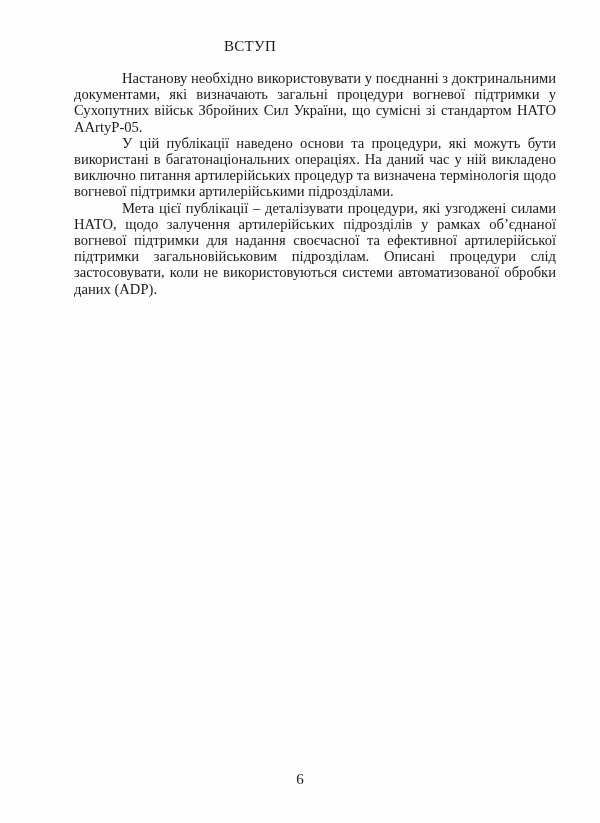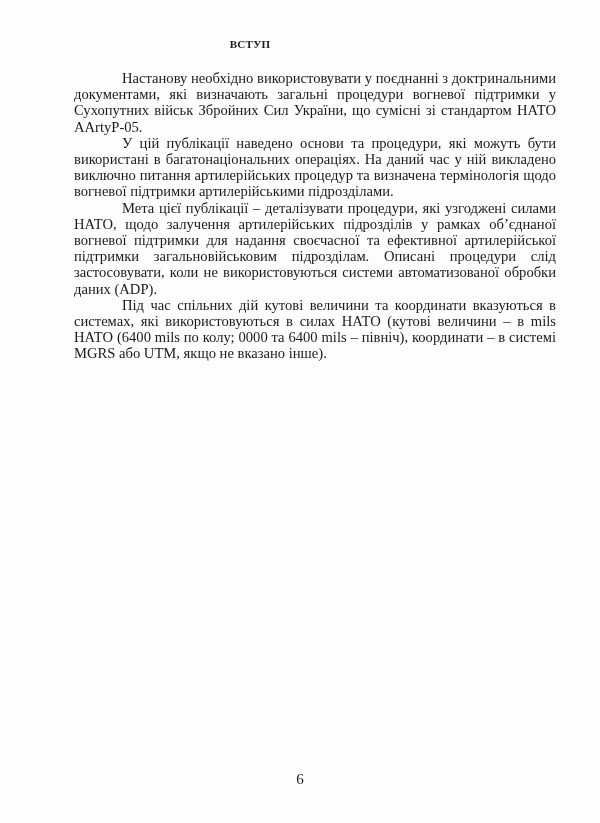--- a/index.html
+++ b/index.html
@@ -21,22 +21,22 @@
       width: 600px;
       height: 823px;
       background: #fdfdfd;
     }
     .title {
       position: absolute;
       top: 38px;
       left: 0;
       width: 500px;
       text-align: center;
-      font-weight: bold;
-      font-size: 11px;
+      font-weight: normal;
+      font-size: 15px;
       letter-spacing: 0.3px;
     }
     .body-text {
       position: absolute;
       top: 70px;
       left: 74px;
       width: 482px;
       font-size: 14.6px;
       line-height: 16.2px;
     }
@@ -60,17 +60,16 @@
 </head>
 <body>
 
 <div class="page">
   <div class="title">ВСТУП</div>
 
   <div class="body-text">
     <p class="para last-left">Настанову необхідно використовувати у поєднанні з доктринальними документами, які визначають загальні процедури вогневої підтримки у Сухопутних військ Збройних Сил України, що сумісні зі стандартом НАТО AArtyP-05.</p>
     <p class="para last-left">У цій публікації наведено основи та процедури, які можуть бути використані в багатонаціональних операціях. На даний час у ній викладено виключно питання артилерійських процедур та визначена термінологія щодо вогневої підтримки артилерійськими підрозділами.</p>
     <p class="para last-left">Мета цієї публікації – деталізувати процедури, які узгоджені силами НАТО, щодо залучення артилерійських підрозділів у рамках об’єднаної вогневої підтримки для надання своєчасної та ефективної артилерійської підтримки загальновійськовим підрозділам. Описані процедури слід застосовувати, коли не використовуються системи автоматизованої обробки даних (ADP).</p>
-    <p class="para last-left">Під час спільних дій кутові величини та координати вказуються в системах, які використовуються в силах НАТО (кутові величини – в mils НАТО (6400 mils по колу; 0000 та 6400 mils – північ), координати – в системі MGRS або UTM, якщо не вказано інше).</p>
   </div>
 
   <div class="page-number">6</div>
 </div>
 
 </body></html>

